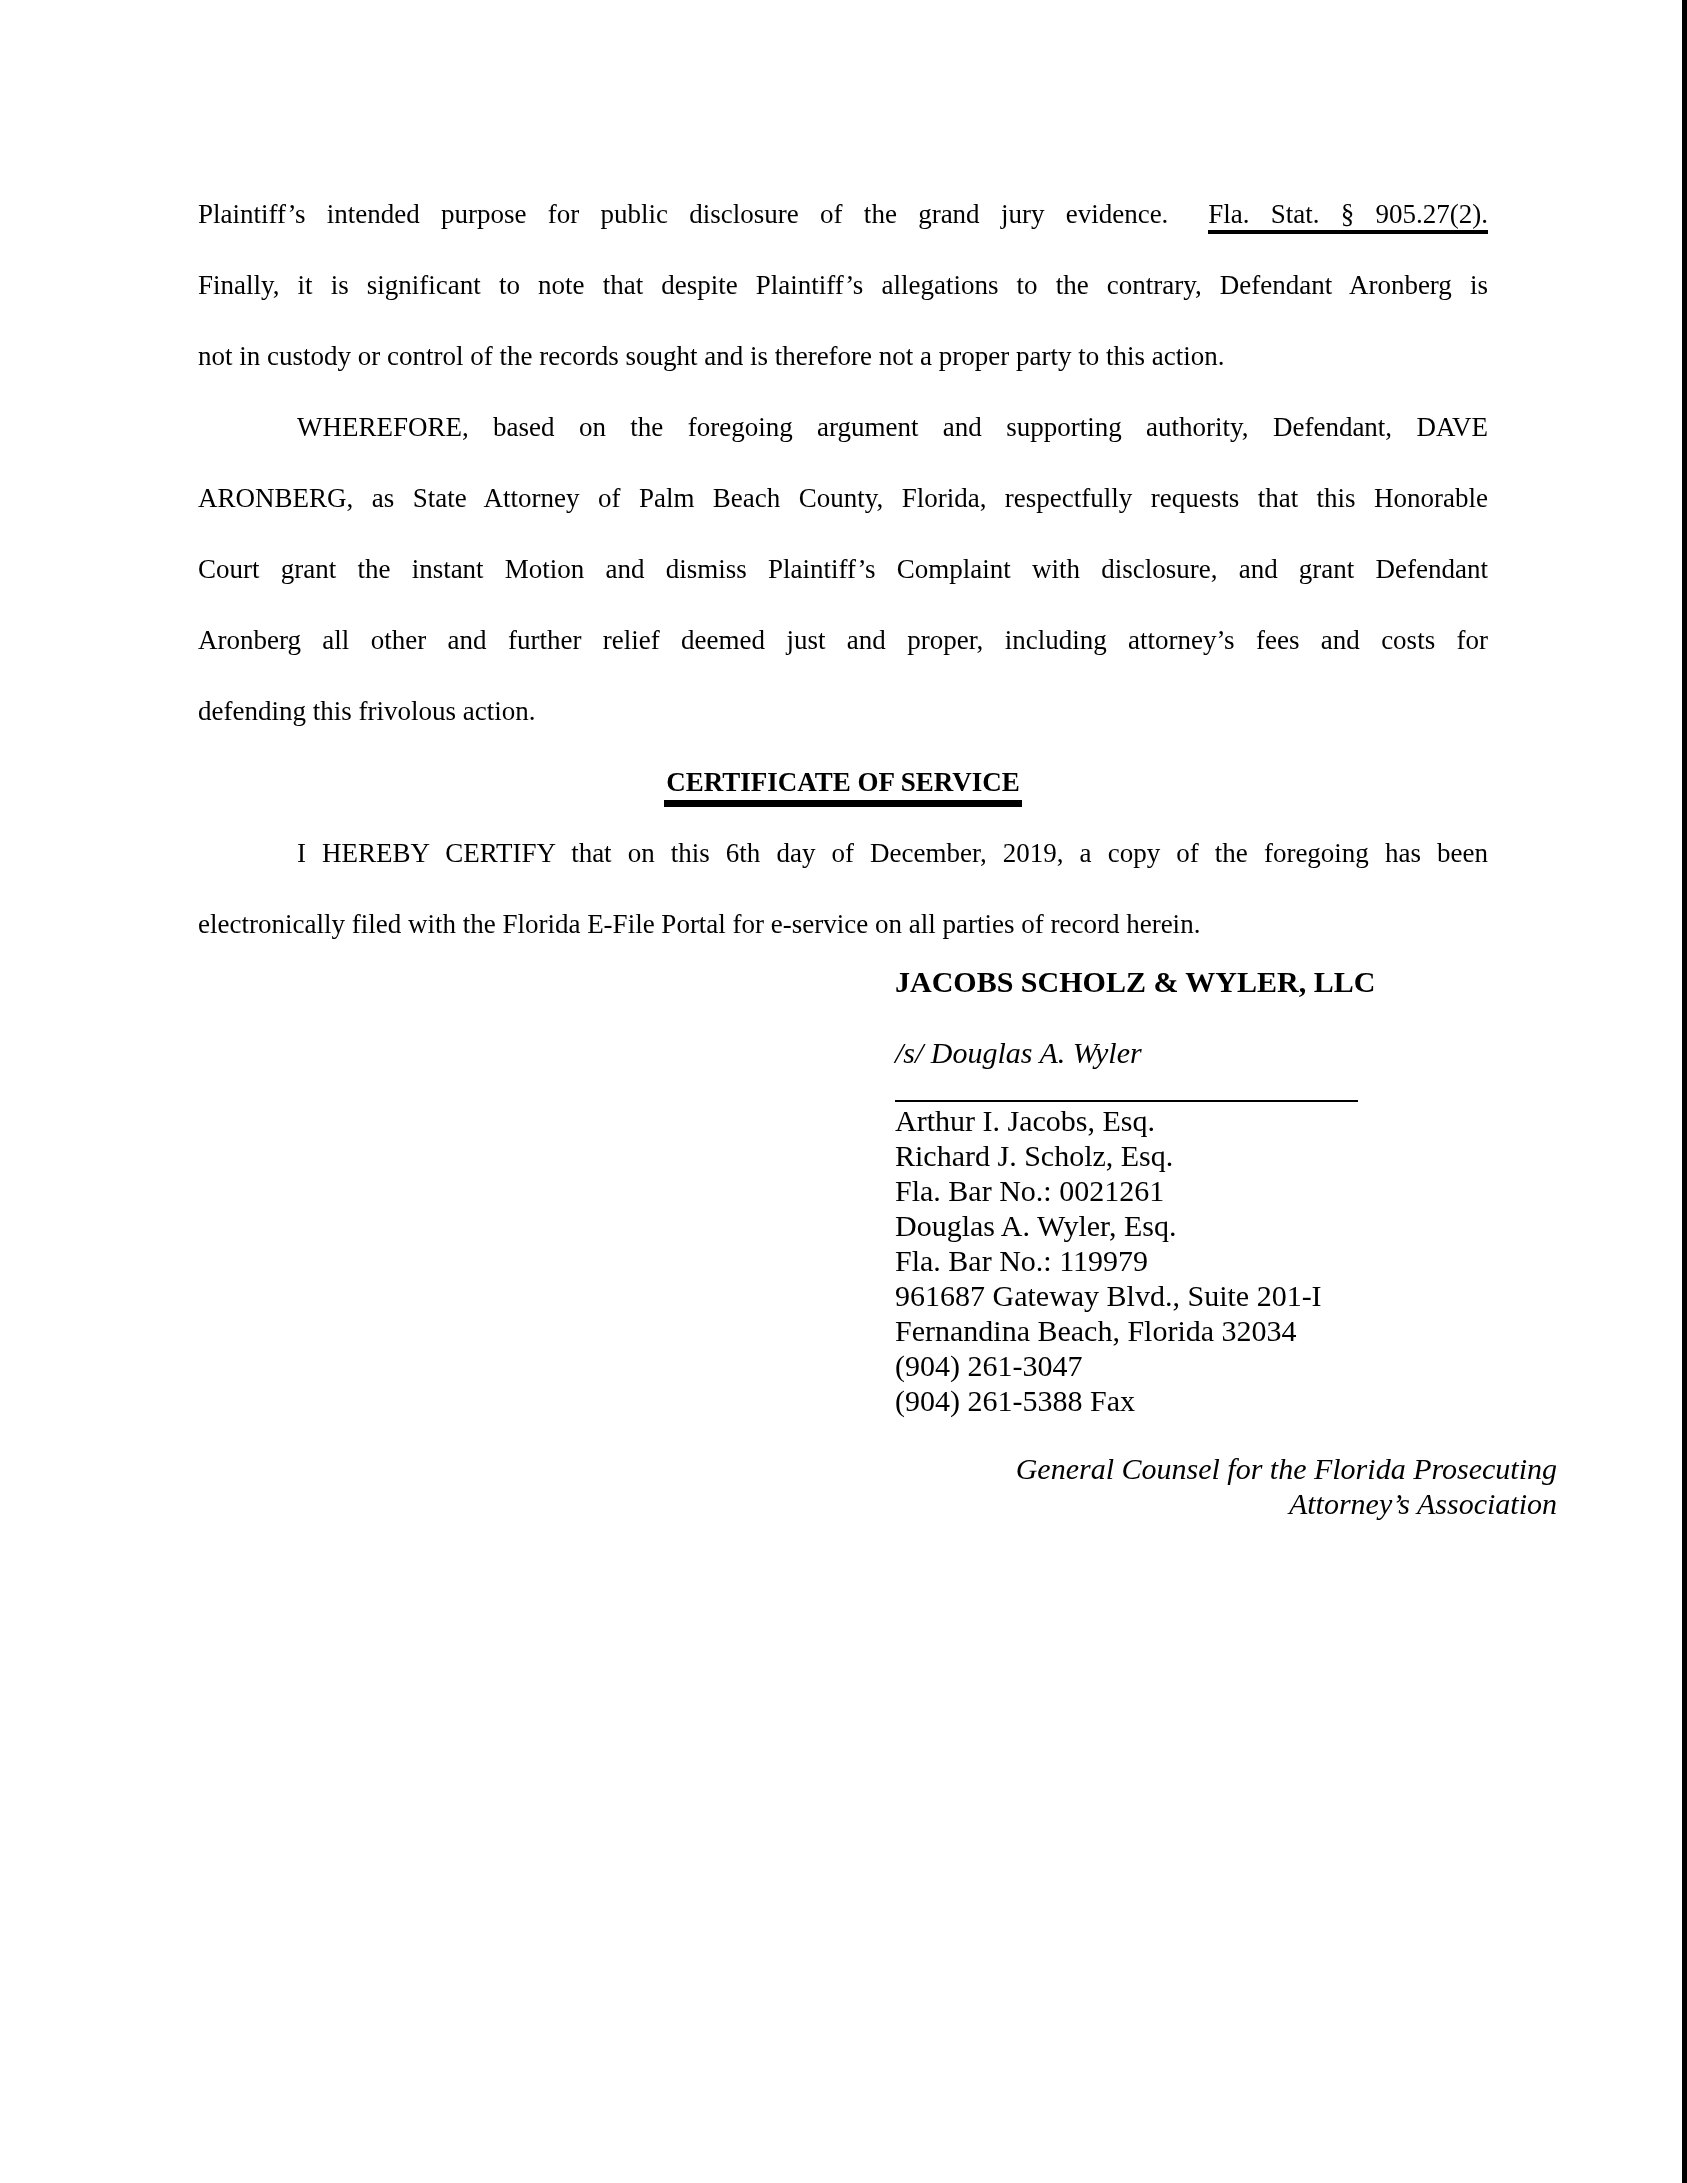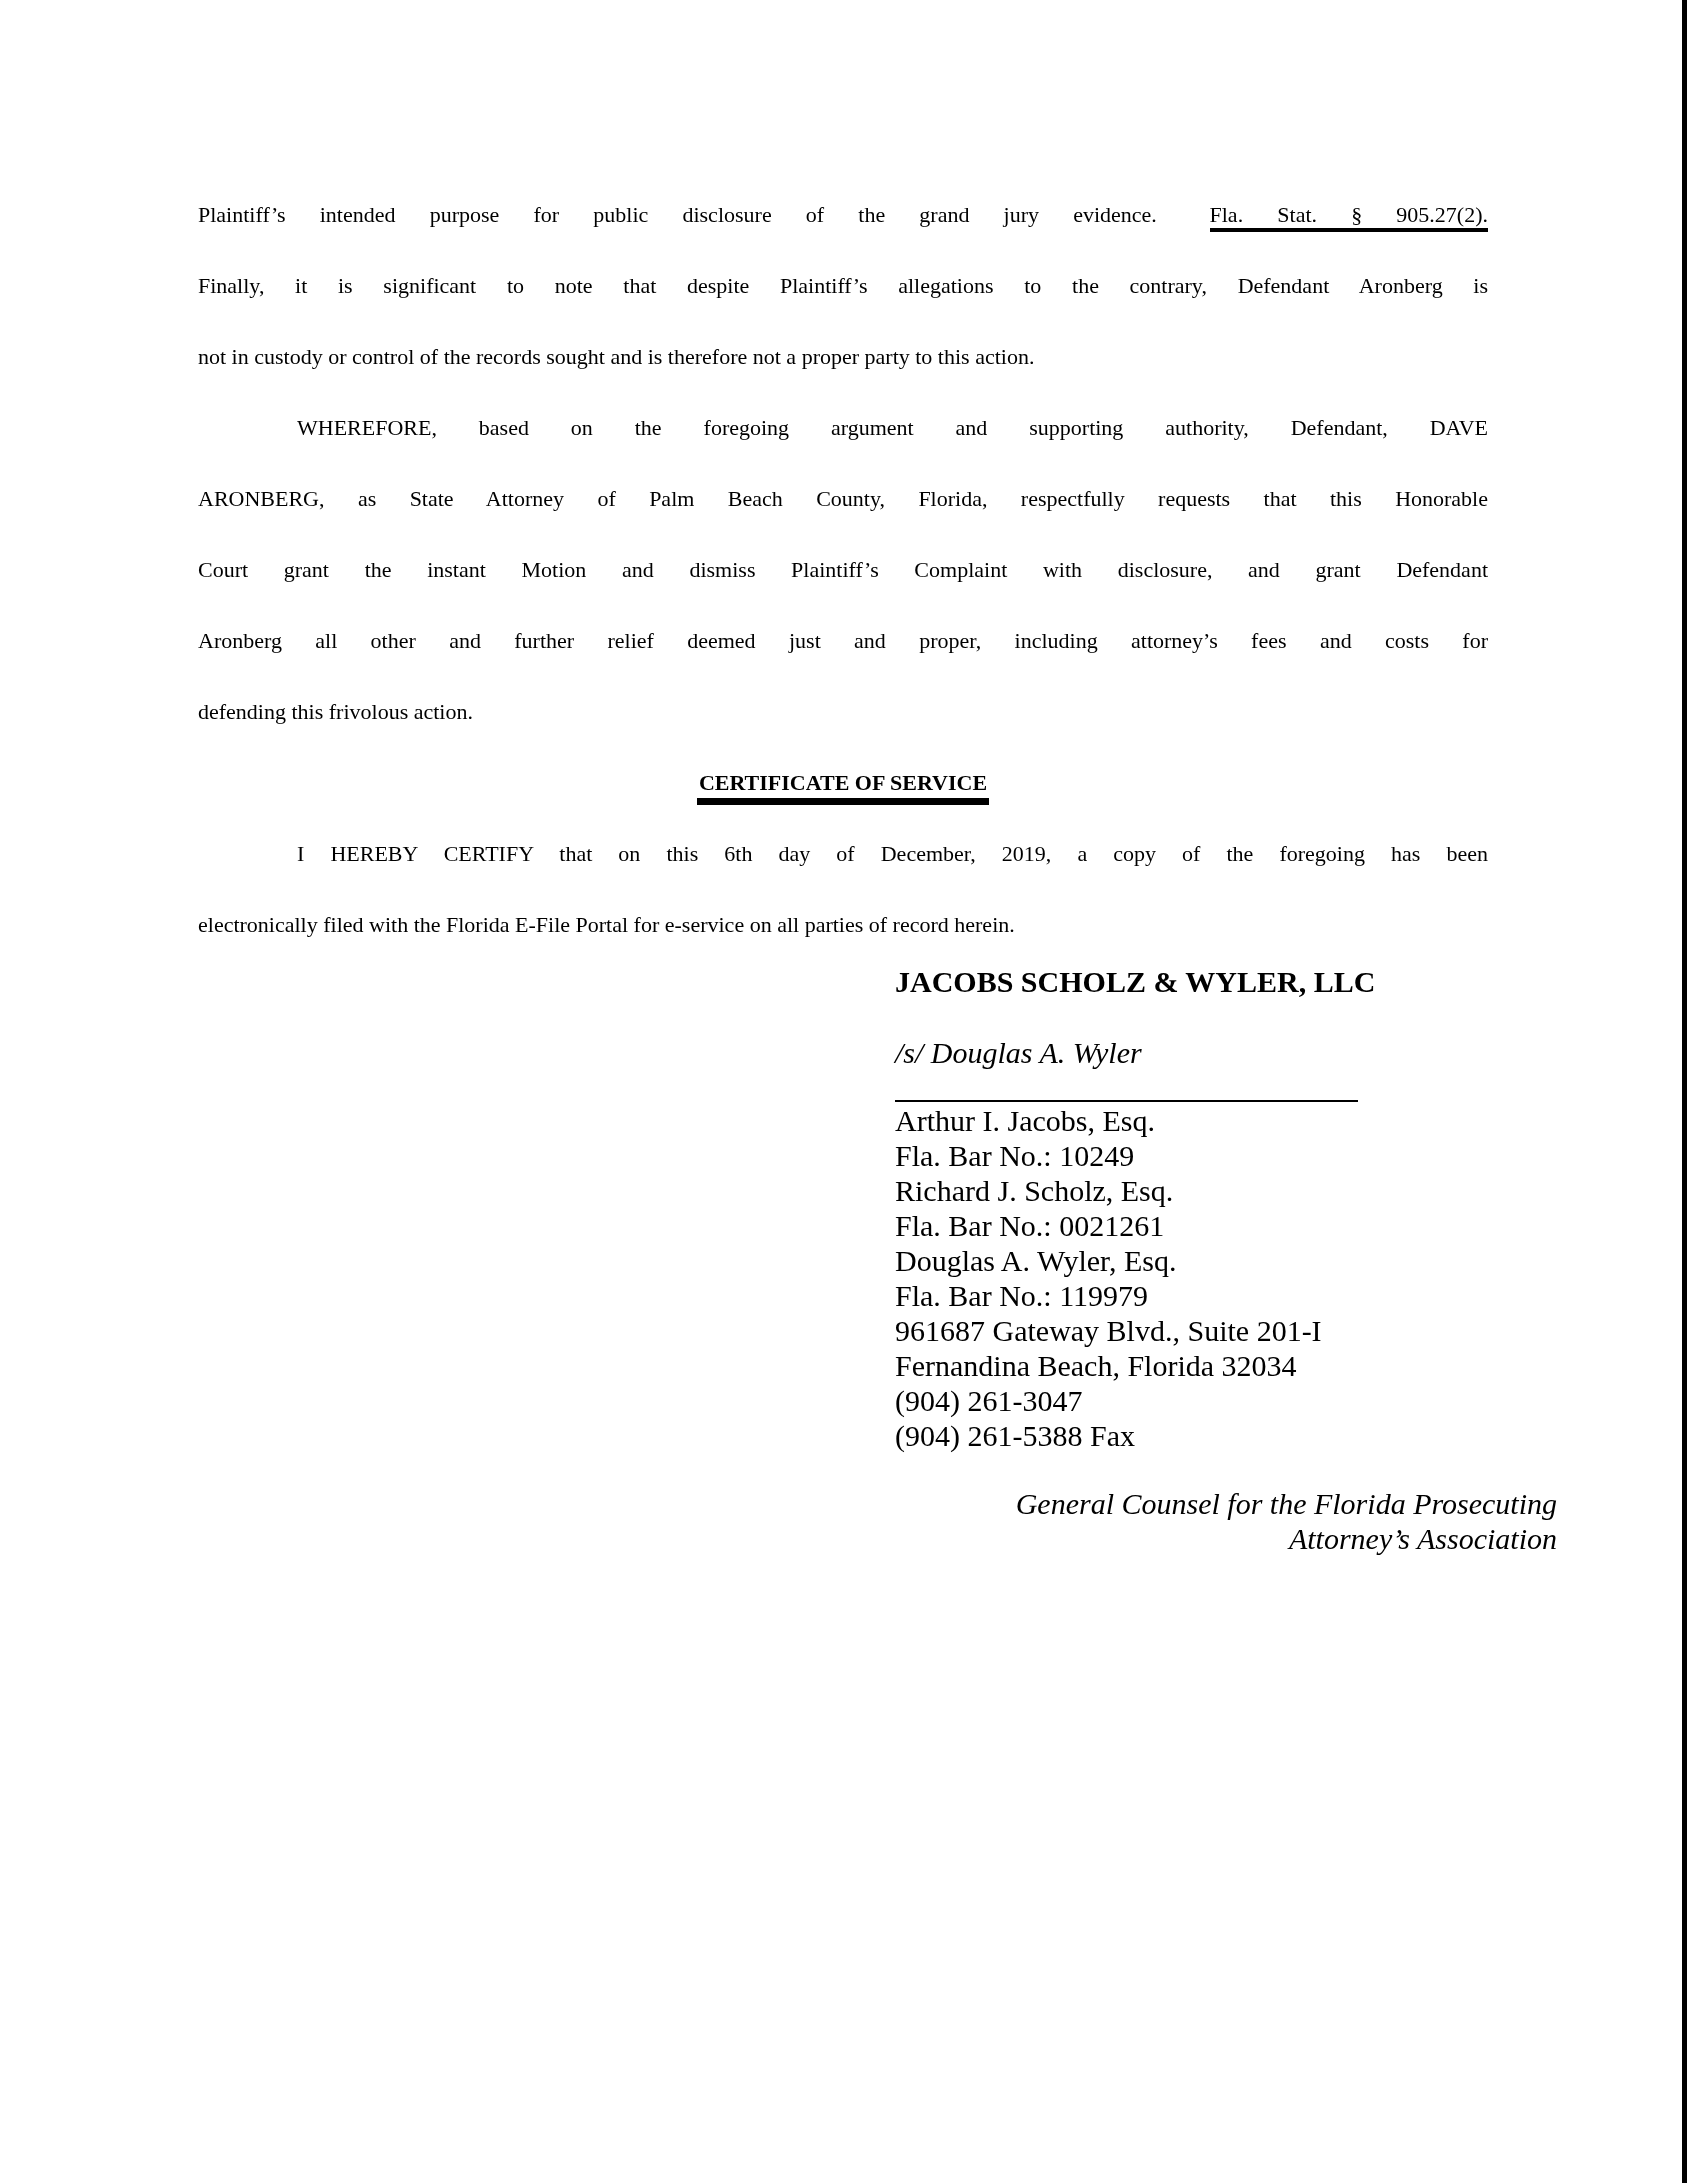--- a/index.html
+++ b/index.html
@@ -10,21 +10,21 @@
     background: #ffffff;
     color: #000000;
     font-family: "Liberation Serif", "DejaVu Serif", serif;
     overflow: hidden;
   }
   .content {
     position: absolute;
     left: 198px;
     top: 179px;
     width: 1290px;
-    font-size: 22px;
+    font-size: 27px;
   }
   .doc-line {
     line-height: 71px;
     text-align: justify;
     text-align-last: justify;
     -moz-text-align-last: justify;
   }
   .doc-line.no-justify {
     text-align: left;
     text-align-last: left;
@@ -100,21 +100,20 @@
         <div class="doc-line no-justify"><span>electronically filed with the Florida E-File Portal for e-service on all parties of record herein.</span></div>
       </div>
   </div>
 
   <div class="sig-block">
     <div class="sig-firm">JACOBS SCHOLZ &amp; WYLER, LLC</div>
     <div class="sig-signed">/s/ Douglas A. Wyler</div>
     <div class="sig-rule"></div>
     <div>
         <div class="sig-line">Arthur I. Jacobs, Esq.</div>
-        <div class="sig-line">Fla. Bar No.: 10249</div>
         <div class="sig-line">Richard J. Scholz, Esq.</div>
         <div class="sig-line">Fla. Bar No.: 0021261</div>
         <div class="sig-line">Douglas A. Wyler, Esq.</div>
         <div class="sig-line">Fla. Bar No.: 119979</div>
         <div class="sig-line">961687 Gateway Blvd., Suite 201-I</div>
         <div class="sig-line">Fernandina Beach, Florida 32034</div>
         <div class="sig-line">(904) 261-3047</div>
         <div class="sig-line">(904) 261-5388 Fax</div>
       </div>
     <div class="sig-gap"></div>

